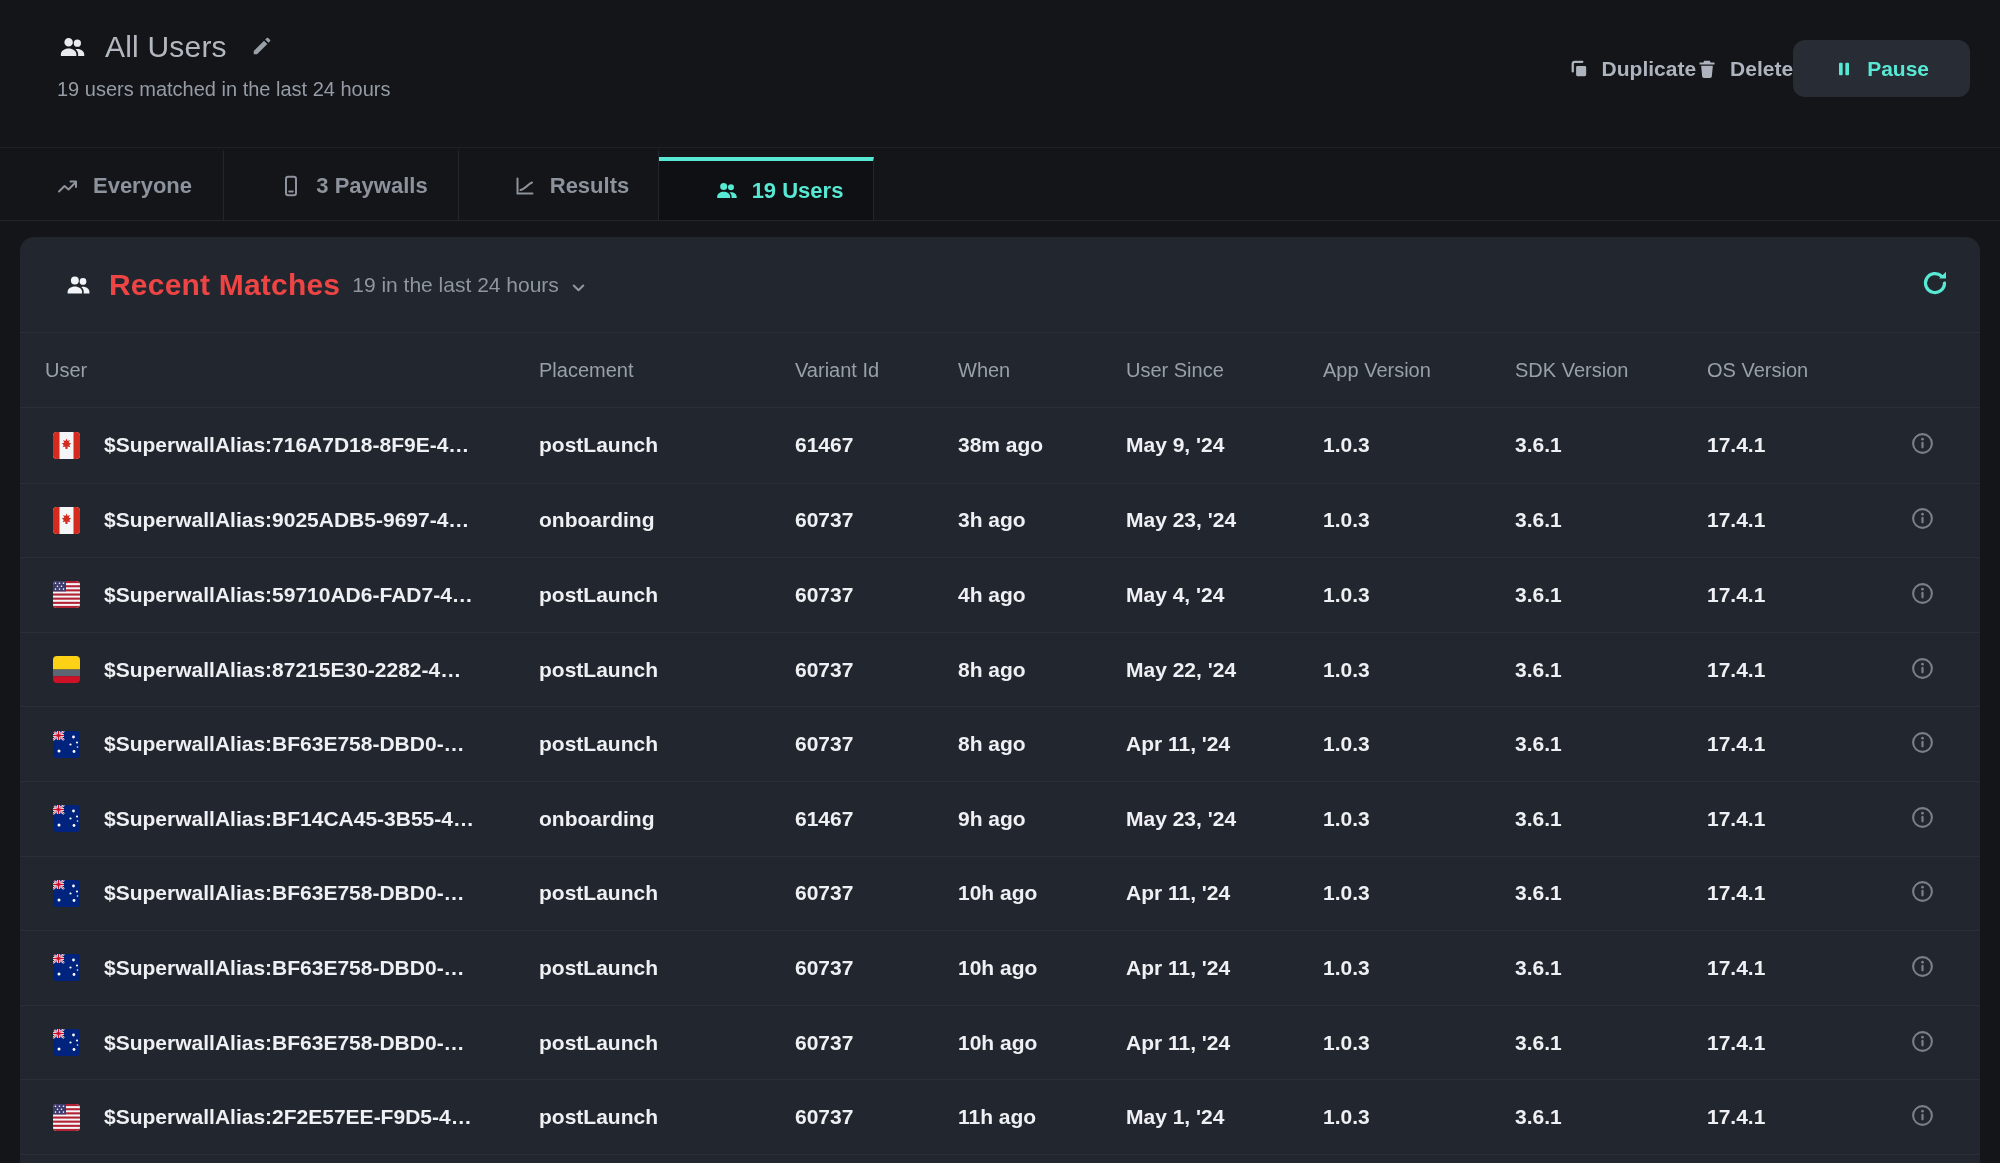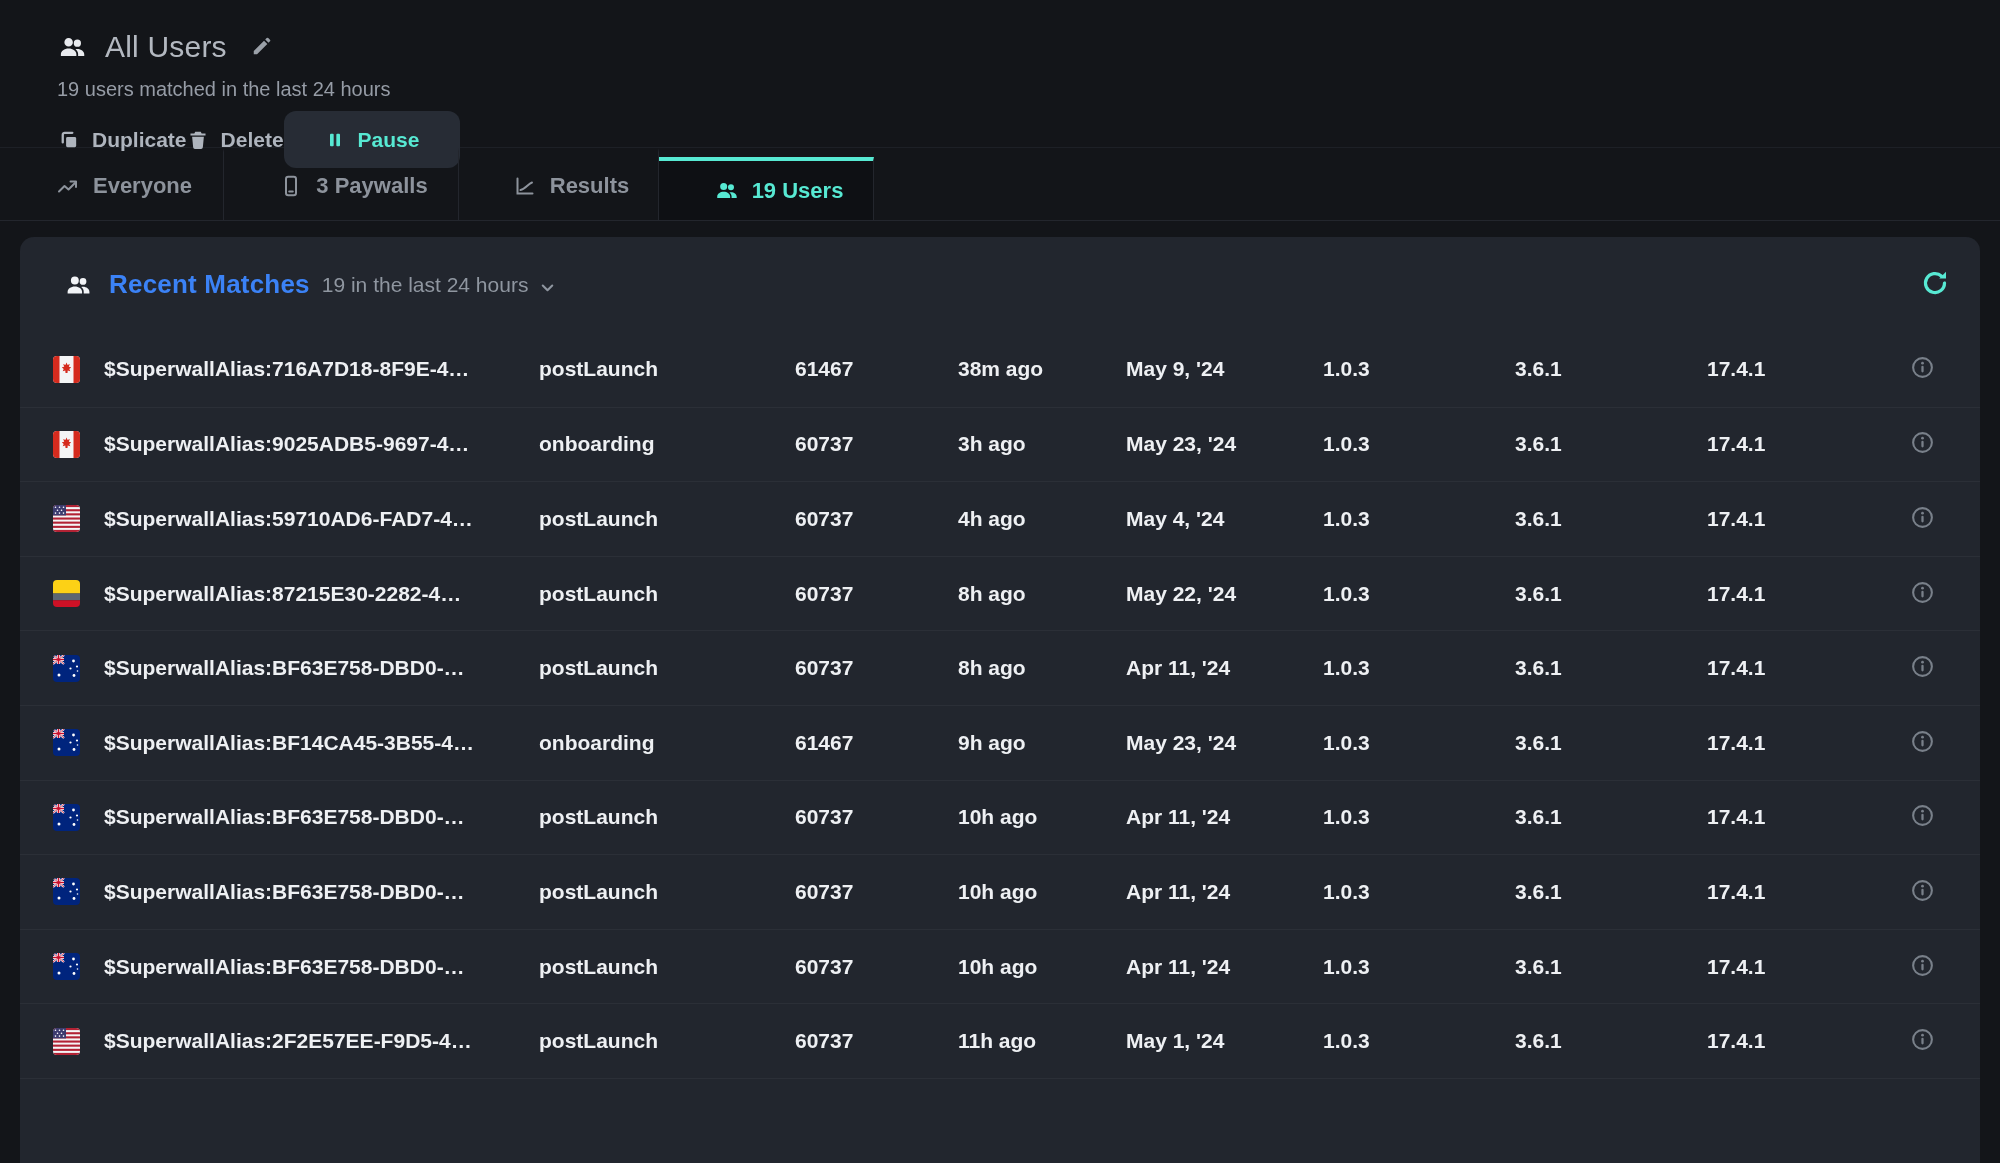--- a/index.html
+++ b/index.html
@@ -13,21 +13,20 @@
   .icon { display: inline-flex; align-items: center; justify-content: center; flex: 0 0 auto; }
   .icon svg { display: block; }
 
   
   .topbar {
     height: 147px;
     padding: 30px 30px 0 57px;
     display: flex;
     justify-content: space-between;
     align-items: flex-start;
-    flex-direction: column;
   }
   .title-row { display: flex; align-items: center; gap: 18px; }
   .title-row .users-glyph { color: #e8eaee; }
   .page-title { font-size: 30px; font-weight: 500; color: #b3b8c0; letter-spacing: .2px; }
   .pencil-btn { background: none; border: none; color: #9aa0a8; cursor: pointer; margin-left: 6px; }
   .subtitle { margin-top: 14px; font-size: 20px; color: #969ca6; font-weight: 500; }
 
   .actions { display: flex; align-items: center; margin-top: 10px; }
   .text-btn {
     background: none; border: none; cursor: pointer;
@@ -76,21 +75,21 @@
     background: #22262e;
     border-radius: 14px 14px 0 0;
     overflow: hidden;
   }
   .card-header {
     height: 95px;
     display: flex; align-items: center;
     padding: 0 30px 0 44px;
   }
   .card-title-group { display: flex; align-items: center; gap: 17px; }
-  .card-title { font-size: 26px; font-weight: 700; color: #3b82f6; letter-spacing: .2px; }
+  .card-title { font-size: 30px; font-weight: 700; color: #ef4444; letter-spacing: .2px; }
   .card-count {
     display: flex; align-items: flex-end; gap: 10px;
     background: none; border: none; cursor: pointer; font-family: inherit;
     font-size: 21px; font-weight: 500; color: #8f96a0; margin-left: 12px;
   }
   .refresh-btn {
     margin-left: auto;
     background: none; border: none; cursor: pointer;
     color: var(--accent, #57e9d3);
   }
@@ -232,20 +231,31 @@
     <button class="refresh-btn">
       <span class="icon">
         <svg width="30" height="30" viewBox="0 0 24 24">
             <path d="M19.6 12a7.6 7.6 0 1 1-2.3-5.4" fill="none" stroke="currentColor" stroke-width="2.6" stroke-linecap="round"></path>
             <path d="M20.8 2.9v5.4h-5.4z" fill="currentColor"></path>
           </svg>
       </span>
     </button>
   </div>
 
+  <div class="grid-row thead">
+    <div class="th">User</div>
+    <div class="th">Placement</div>
+    <div class="th">Variant Id</div>
+    <div class="th">When</div>
+    <div class="th">User Since</div>
+    <div class="th">App Version</div>
+    <div class="th">SDK Version</div>
+    <div class="th">OS Version</div>
+    <div class="th"></div>
+  </div>
 
   <div id="table-body">
   <div class="grid-row row">
     <div class="cell c-user">
       <span class="flag">
             <svg viewBox="0 0 27 27">
               <rect width="27" height="27" fill="#f4f5f6"></rect>
               <rect width="6.5" height="27" fill="#d52b1e"></rect>
               <rect x="20.5" width="6.5" height="27" fill="#d52b1e"></rect>
               <path fill="#d52b1e" d="M13.5 6.5l1.1 2.6 2.2-1-1 2.6 2.4.5-1.9 1.8 1 2.2-2.6-.7-.2 2.5h-2l-.2-2.5-2.6.7 1-2.2-1.9-1.8 2.4-.5-1-2.6 2.2 1z"></path>

